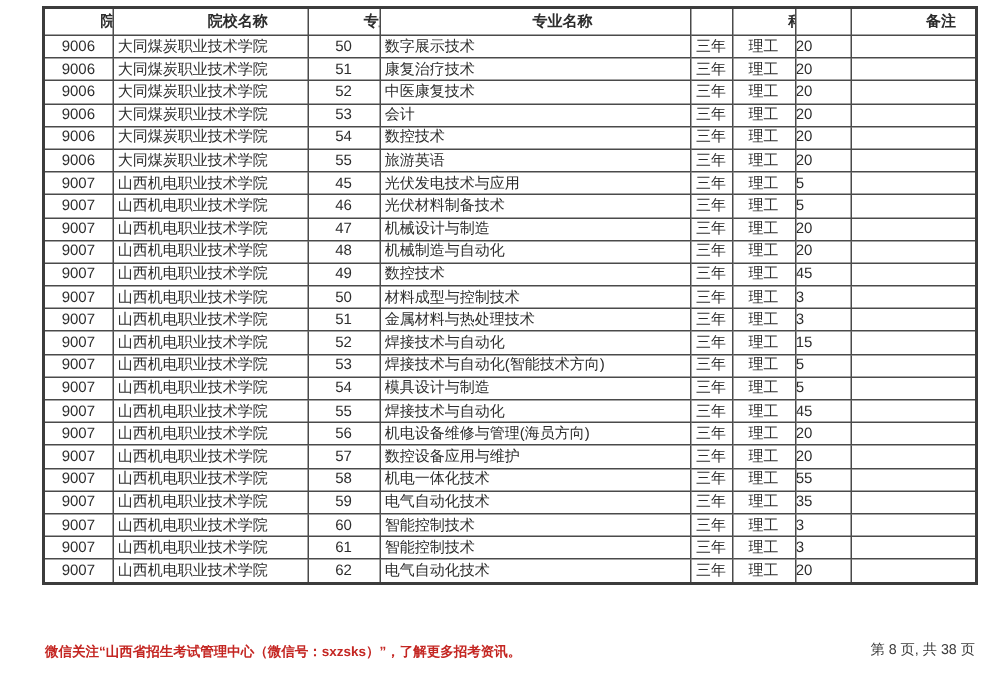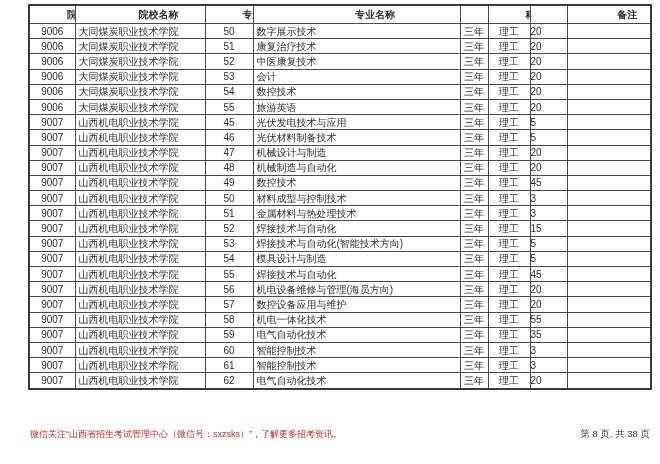--- a/index.html
+++ b/index.html
@@ -28,21 +28,21 @@
   table.plan td{height:14.2px;}
   .c-center{text-align:center;}
   .c-left{text-align:left;padding-left:3px !important;}
   .c-right{text-align:left;padding-right:4px !important;}
   .footer{
     position:absolute;left:0;right:0;top:428px;
     display:flex;justify-content:space-between;align-items:flex-start;
     padding:0 10px 0 30px;box-sizing:border-box;
   }
   .footer-left{
-    color:#c42622;font-size:9px;font-weight:normal;line-height:12px;
+    color:#c42622;font-size:9px;font-weight:bold;line-height:12px;
   }
   .footer-right{
     color:#3a3a3a;font-size:9.5px;line-height:12px;
   }
 </style>
 </head>
 <body>
 
 <div class="page">
 

